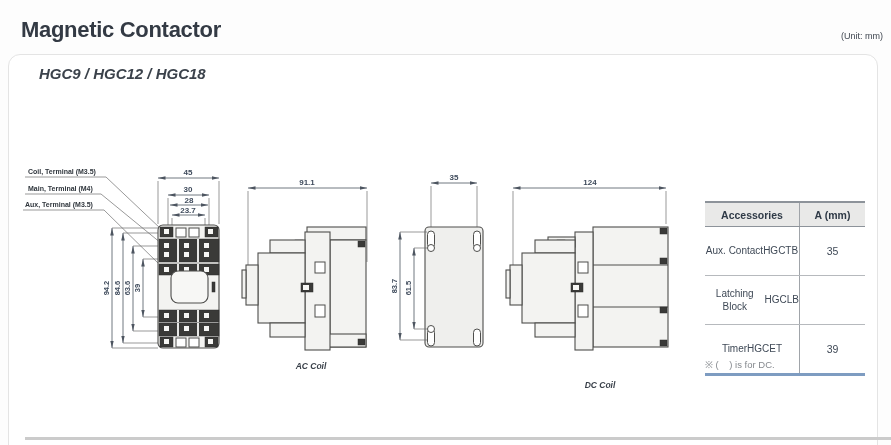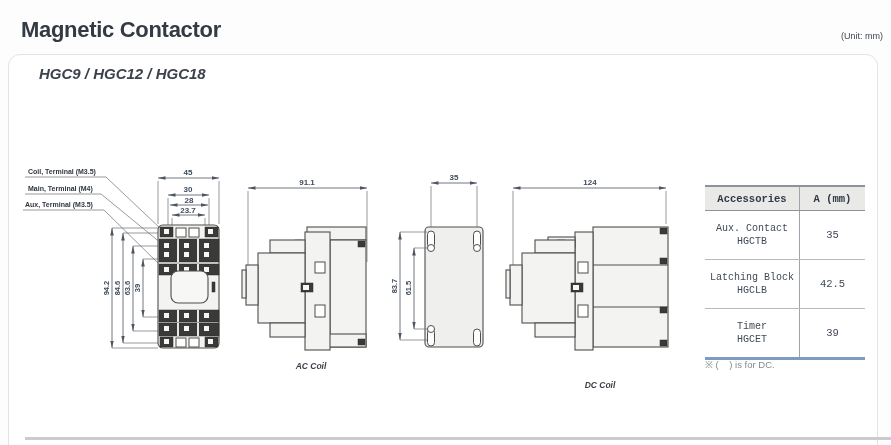--- a/index.html
+++ b/index.html
@@ -37,39 +37,38 @@
   svg .whitebit{fill:#f6f6f4;stroke:none;}
   svg .sep{fill:#e8e8e6;stroke:none;}
   svg .hole{fill:#ffffff;stroke:#4e4e4c;stroke-width:1;}
   .caption{
     position:absolute;z-index:3;width:100px;text-align:center;
     font-size:8.5px;font-weight:700;color:#3a414a;font-style:italic;
   }
   .caption.ac{left:261px;top:361px;}
   .caption.dc{left:550px;top:380px;}
   .acc-table{
-    position:absolute;z-index:3;left:705px;top:185px;width:160px;
+    position:absolute;z-index:3;left:705px;top:201px;width:160px;
     border-top:2px solid #8d939a;border-bottom:3px solid #7e9cc1;
     background:#fff;
-    font-family:Liberation Mono, monospace;
   }
   .acc-header{
     display:flex;height:23px;background:#e9e9e8;
     border-bottom:1.5px solid #8d939a;
   }
   .acc-header .c1,.acc-header .c2{
     display:flex;align-items:center;justify-content:center;
     font-size:10.5px;font-weight:700;color:#2f3a47;
   }
   .acc-row{display:flex;height:48px;border-bottom:1px solid #b6b9bd;}
   .acc-row.last{border-bottom:none;}
   .c1{width:95px;border-right:1px solid #a0a4a9;box-sizing:border-box;}
   .c2{flex:1;}
   .acc-row .c1{
-    display:flex;flex-direction:column;align-items:center;justify-content:center;
+    display:flex;flex-direction:row;align-items:center;justify-content:center;
     font-size:10px;line-height:1.35;color:#3f4956;text-align:center;
   }
   .acc-row .c2{
     display:flex;align-items:center;justify-content:center;
     font-size:10.5px;color:#3f4956;
   }
   .table-note{
     position:absolute;z-index:3;left:705px;top:358px;
     font-size:9.5px;color:#85898e;white-space:pre;
   }
@@ -294,21 +293,20 @@
       <span>Aux. Contact</span>
       <span>HGCTB</span>
     </div>
     <div class="c2">35</div>
   </div>
   <div class="acc-row">
     <div class="c1">
       <span>Latching Block</span>
       <span>HGCLB</span>
     </div>
-    <div class="c2">42.5</div>
   </div>
   <div class="acc-row last">
     <div class="c1">
       <span>Timer</span>
       <span>HGCET</span>
     </div>
     <div class="c2">39</div>
   </div>
 </div>
 <div class="table-note">※ (    ) is for DC.</div>

